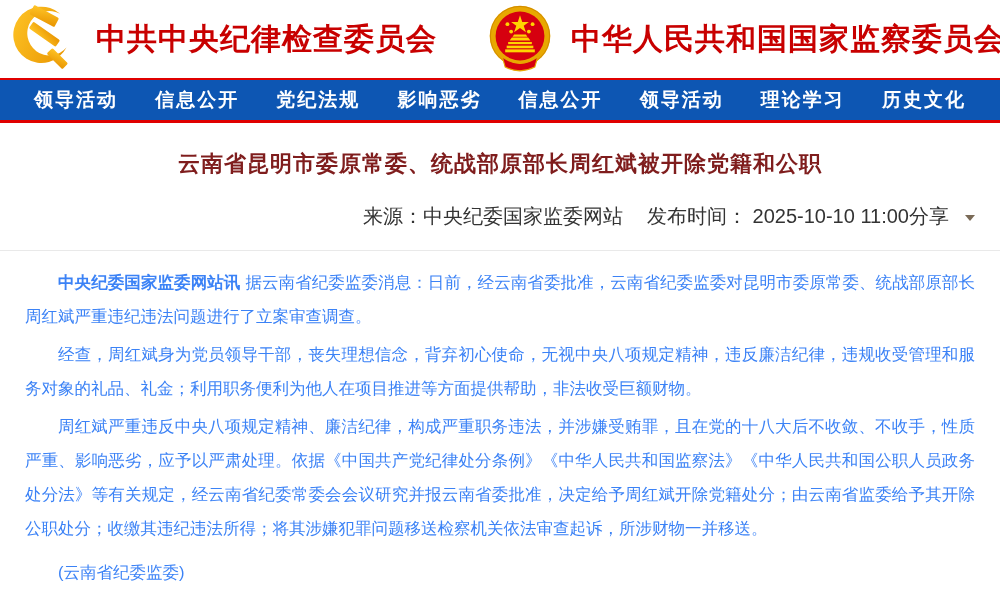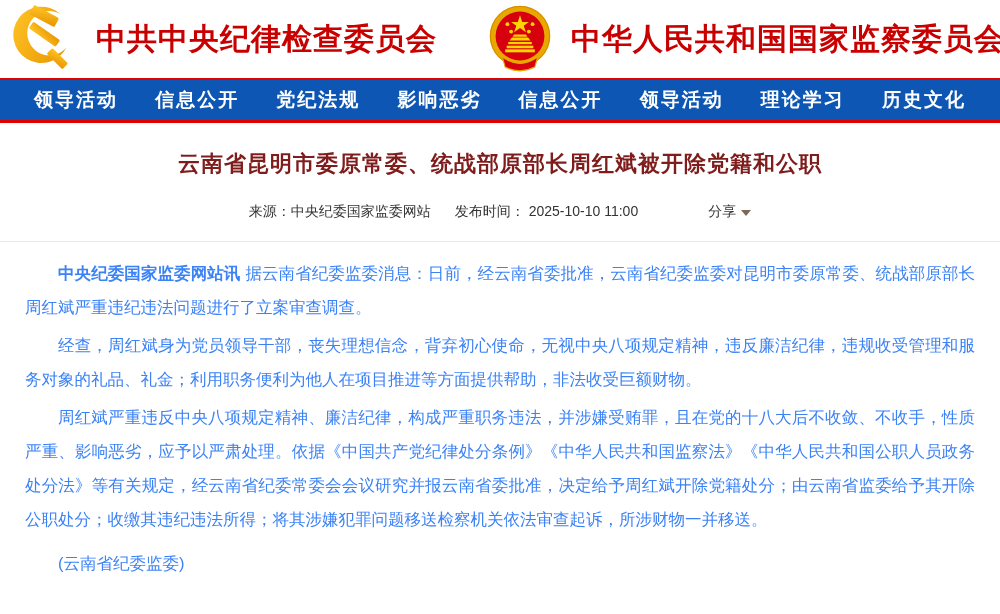--- a/index.html
+++ b/index.html
@@ -24,25 +24,25 @@
   
   .breadcrumb { display:flex; align-items:center; margin:27px 0 0 14px; color:#333; font-size:16px; }
   .pin-icon { width:20px; height:24px; margin-right:9px; }
   .crumb { color:#333; text-decoration:none; cursor:pointer; }
   .crumb-sep { margin:0 8px; color:#555; font-size:14px; }
 
   
   .article { padding:0 25px; }
   .article-title { text-align:center; color:#7f1d1d; font-size:22px; font-weight:bold;
     margin-top:26px; letter-spacing:1px; }
-  .meta { display:flex; justify-content:center; align-items:center; margin-top:24px;
-    font-size:14px; color:#333; }
+  .meta { display:flex; justify-content:flex-end; align-items:center; margin-top:24px;
+    font-size:20px; color:#333; }
   .meta-group { white-space:nowrap; }
   .meta-time { margin-left:24px; }
-  .share { margin-left:70px; display:flex; align-items:center; cursor:pointer; }
+  .share { display:flex; align-items:center; cursor:pointer;gap:11px; }
   .caret-down { width:0; height:0; border-left:5px solid transparent; border-right:5px solid transparent;
     border-top:6px solid #7a6a57; margin-left:5px; margin-top:2px; }
   .meta-divider { border:none; border-top:1px solid #e9e9e9; margin:20px -25px 0 -25px; }
 
   .body-text { margin-top:14px; }
   .body-text p { font-size:16.5px; color:#3b82f6; line-height:34px; text-align:justify;
     text-indent:2em; margin-bottom:4px; }
   .body-text .lead { font-weight:bold; margin-right:.3em; }
   .attribution { text-align:right; font-size:16px; color:#333; margin-top:10px; padding-right:10px; }
 </style>

